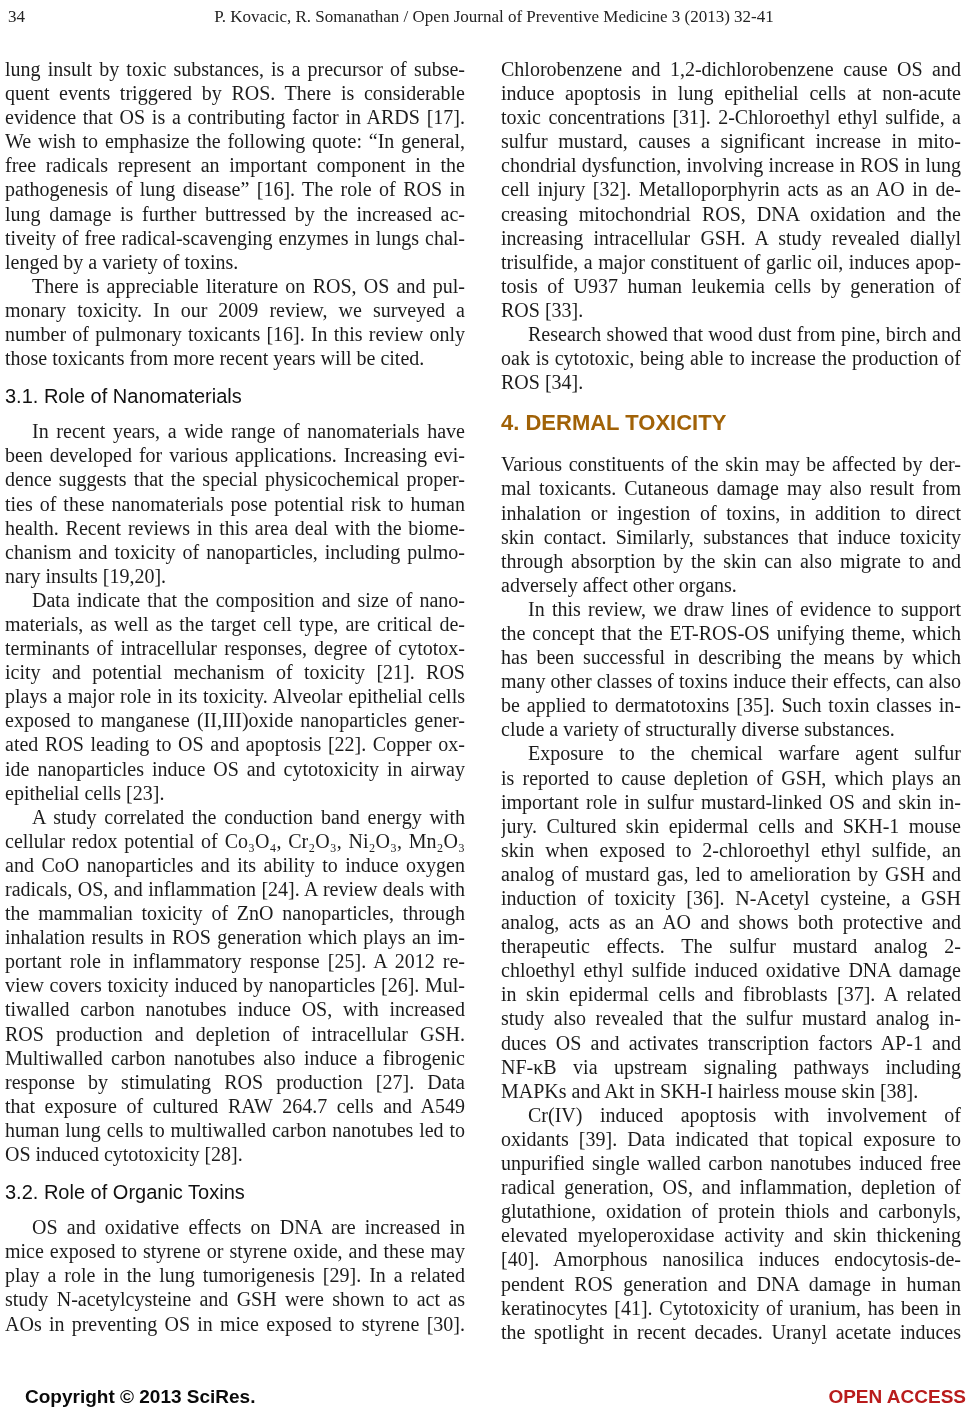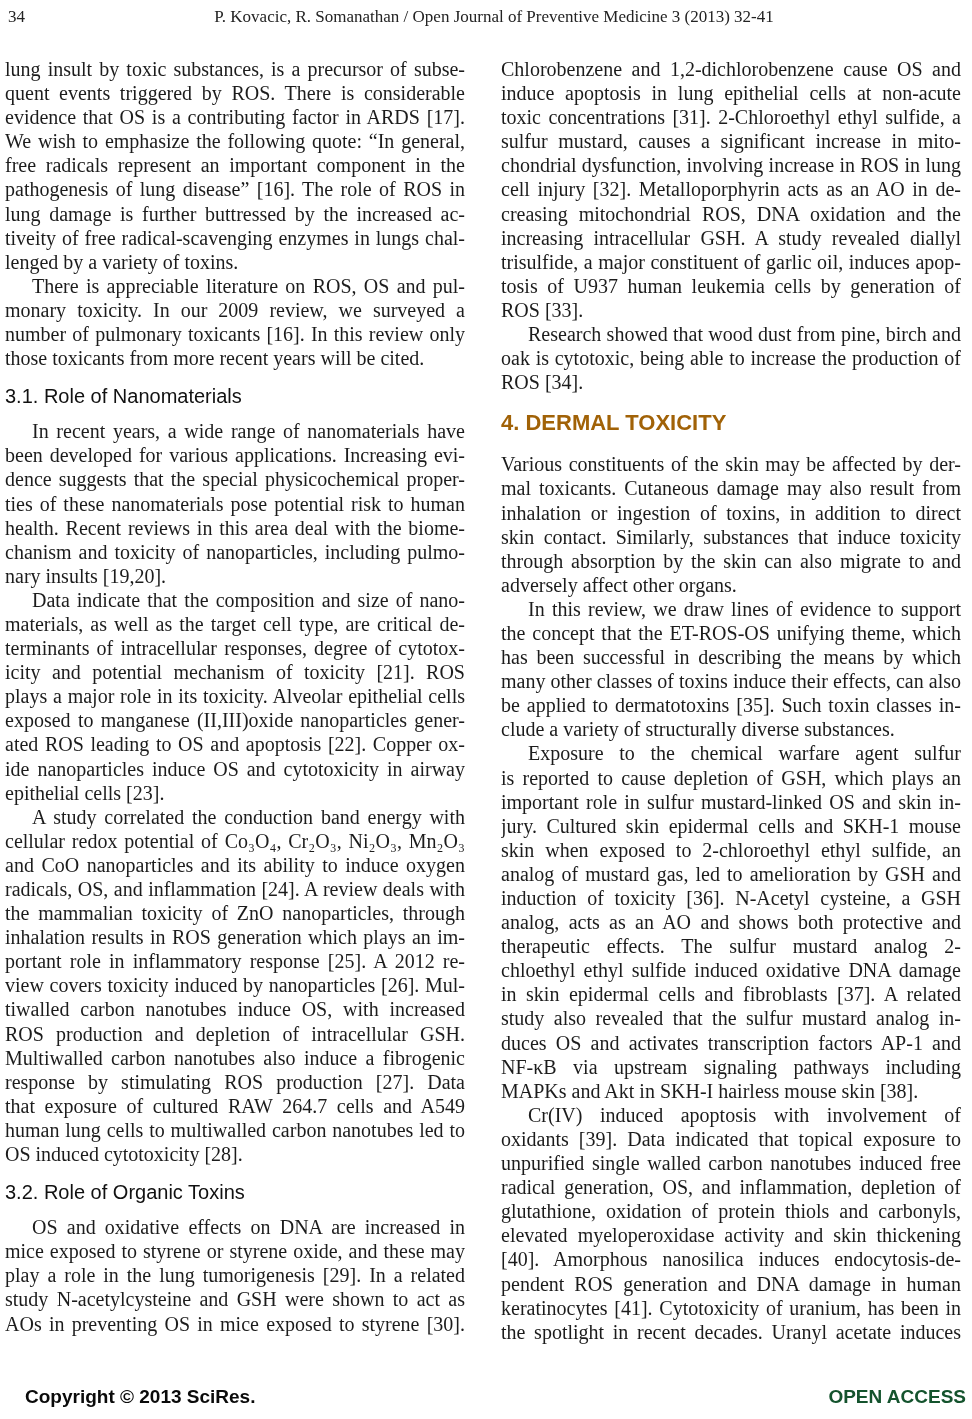--- a/index.html
+++ b/index.html
@@ -214,16 +214,16 @@
           <div class="line">[40]. Amorphous nanosilica induces endocytosis-de-</div>
           <div class="line">pendent ROS generation and DNA damage in human</div>
           <div class="line">keratinocytes [41]. Cytotoxicity of uranium, has been in</div>
           <div class="line last">the spotlight in recent decades. Uranyl acetate induces</div>
         </div>
       </div>
   </div>
 
   <div class="page-footer">
     <span>Copyright © 2013 SciRes.</span>
-    <span id="open-access" style="color: #14532d;">OPEN ACCESS</span>
+    <span id="open-access" style="color: #b91c1c;">OPEN ACCESS</span>
   </div>
 
 </div>
 
 </body></html>

